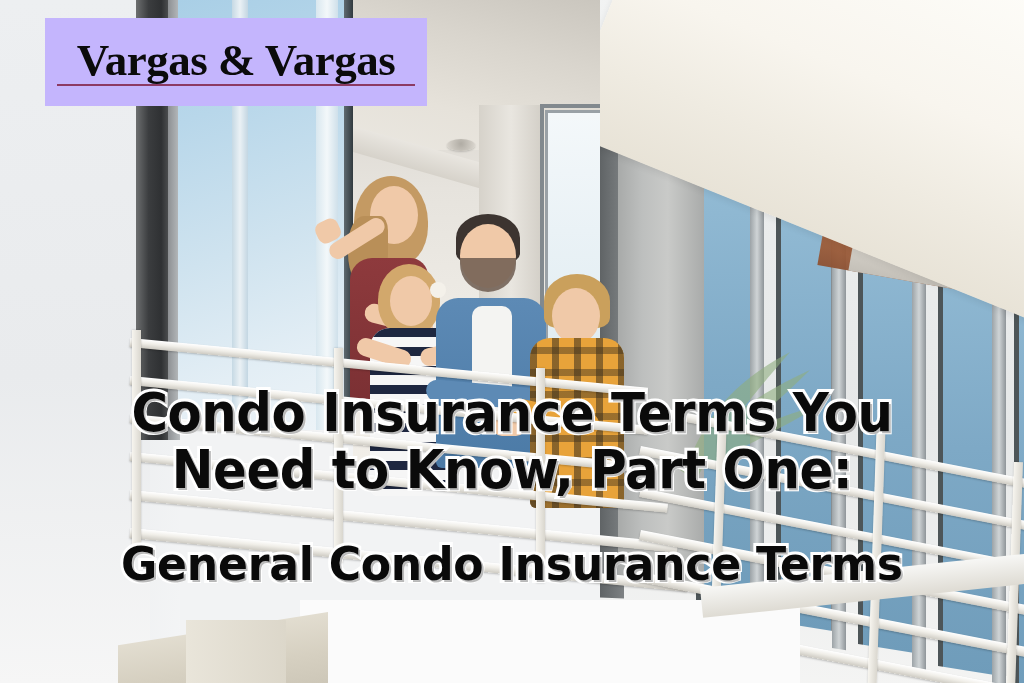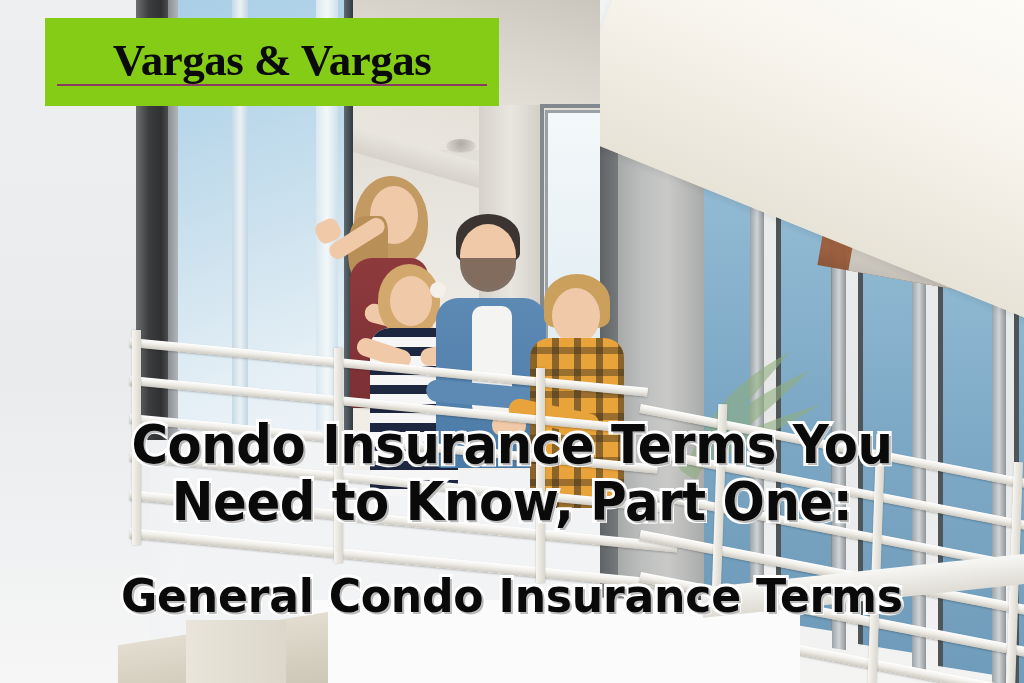--- a/index.html
+++ b/index.html
@@ -183,22 +183,22 @@
     background:#fbfbfb;
   }
   .floor-edge{
     position:absolute; left:700px; top:588px; width:330px; height:30px;
     background:linear-gradient(180deg,#f7f7f5,#dedbd3);
     transform:rotate(-6deg); transform-origin:left top;
   }
 
   
   .logo-box{
-    position:absolute; left:45px; top:18px; width:454px; height:88px;
-    background:#84cc16;
+    position:absolute; left:45px; top:18px; width:382px; height:88px;
+    background:#c4b5fd;
     display:flex; flex-direction:column; justify-content:center;
     padding:2px 12px 4px 12px;
   }
   .logo-top{
     font-family:"Liberation Serif", serif;
     font-weight:700;
     font-size:45px;
     line-height:46px;
     color:#0b0b0b;
     text-align:center;
@@ -215,21 +215,21 @@
     color:#8c3a63;
     text-align:center;
     letter-spacing:14px;
     padding-left:14px;
     white-space:nowrap;
     margin-top:2px;
   }
 
   
   .headline{
-    position:absolute; left:0; top:416px; width:1024px;
+    position:absolute; left:0; top:384px; width:1024px;
     text-align:center;
     font-family:"DejaVu Sans", sans-serif;
     font-weight:700;
     color:#0a0a0a;
     pointer-events:none;
   }
   .hl-line{
     display:block;
     white-space:nowrap;
     transform:scaleX(.94);

